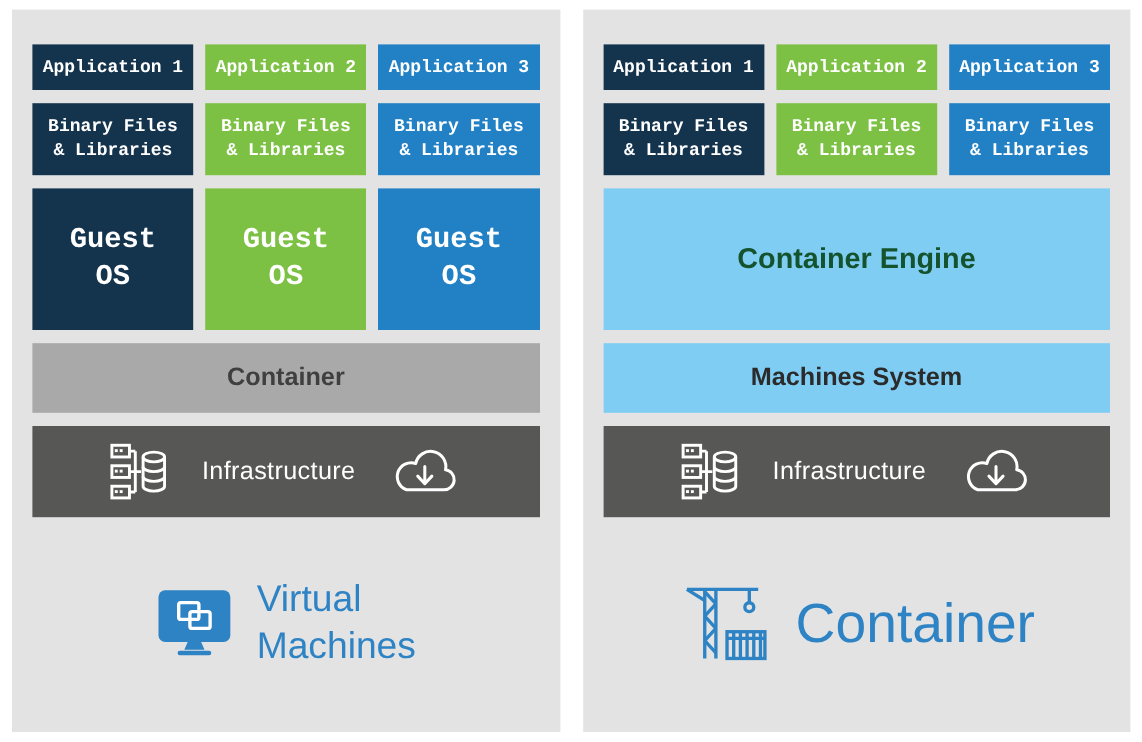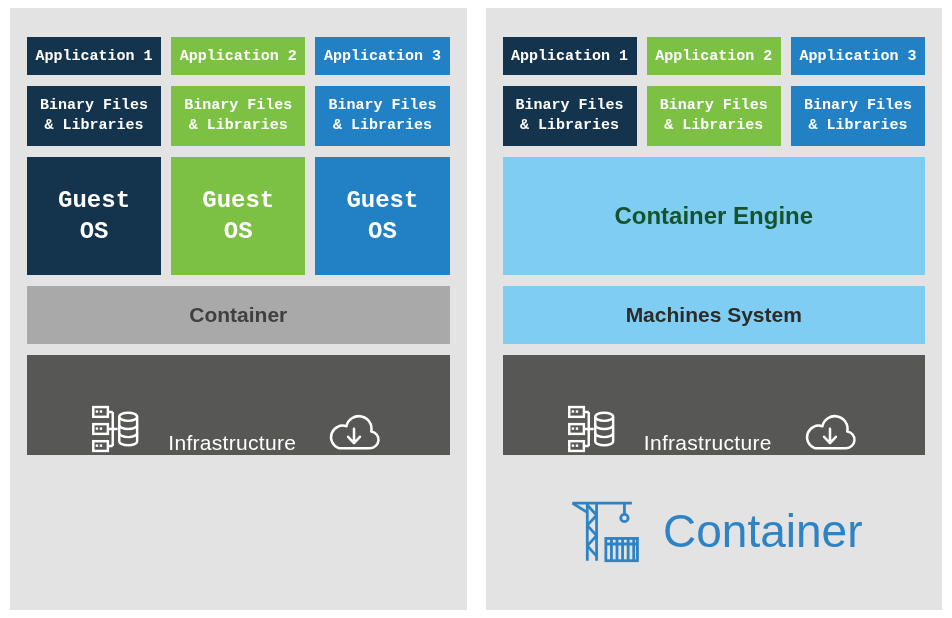--- a/index.html
+++ b/index.html
@@ -25,23 +25,23 @@
   }
   .navy{background:var(--navy);} .green{background:var(--green);} .blue{background:var(--blue);}
   .h-app{height:38px;font-size:15px;}
   .h-bin{height:60px;font-size:15px;line-height:1.35;}
   .h-os{height:118px;font-size:24px;line-height:1.3;}
   .bar{display:flex;align-items:center;justify-content:center;font-weight:bold;}
   .hyp{height:58px;background:var(--gray);color:#3f3f3f;font-size:21px;}
   .engine{height:118px;background:var(--light-blue);color:#14532d;font-size:24px;}
   .osbar{height:58px;background:var(--light-blue);color:#2b2b2b;font-size:21px;}
   .infra{
-    height:100px;background:var(--dark-gray);color:#fff;
+    height:76px;background:var(--dark-gray);color:#fff;
     font-weight:normal;font-size:21px;letter-spacing:.3px;
-    display:flex;align-items:flex-end;justify-content:center;gap:26px;
+    display:flex;align-items:center;justify-content:center;gap:26px;
   }
   .caption{
     flex:1;display:flex;align-items:center;justify-content:center;gap:20px;
     color:var(--caption-blue);
   }
   .pre{white-space:pre-line;}
   .vm-txt{font-size:31px;line-height:1.25;}
   .ct-txt{font-size:46px;}
   .icon{display:flex;align-items:center;justify-content:center;}
 </style>
@@ -126,20 +126,35 @@
       <span class="icon">
         <svg viewBox="0 0 76 52" width="64" height="44" aria-hidden="true">
           <g fill="none" stroke="#fff" stroke-width="3" stroke-linecap="round" stroke-linejoin="round">
             <path d="M20 44 h37 a10 10 0 0 0 1.5-19.9 A 15 15 0 0 0 29 18 A 12 12 0 0 0 20 44 z"></path>
             <path d="M38 21 v15 M31 30.5 l7 7.5 7-7.5"></path>
           </g>
         </svg>
       </span>
     </div>
 
+    <div class="caption">
+      <span class="icon">
+        <svg viewBox="0 0 68 62" width="64" height="58" aria-hidden="true">
+          <rect x="2" y="2" width="64" height="46" rx="6" fill="#2e83c4"></rect>
+          <g fill="none" stroke="#ffffff" stroke-width="3">
+            <rect x="20" y="13" width="18" height="15" rx="2"></rect>
+            <rect x="30" y="21" width="18" height="15" rx="2"></rect>
+          </g>
+          <path d="M28 48 h12 l3 7 h-18 z" fill="#2e83c4"></path>
+          <rect x="19" y="56" width="30" height="4" rx="2" fill="#2e83c4"></rect>
+        </svg>
+      </span>
+      <span class="pre vm-txt">Virtual
+Machines</span>
+    </div>
 
   </section>
 
   <section class="panel">
 
     <div class="row">
       <div class="box navy h-app">
         <span class="pre">Application 1</span>
       </div>
       <div class="box green h-app">

